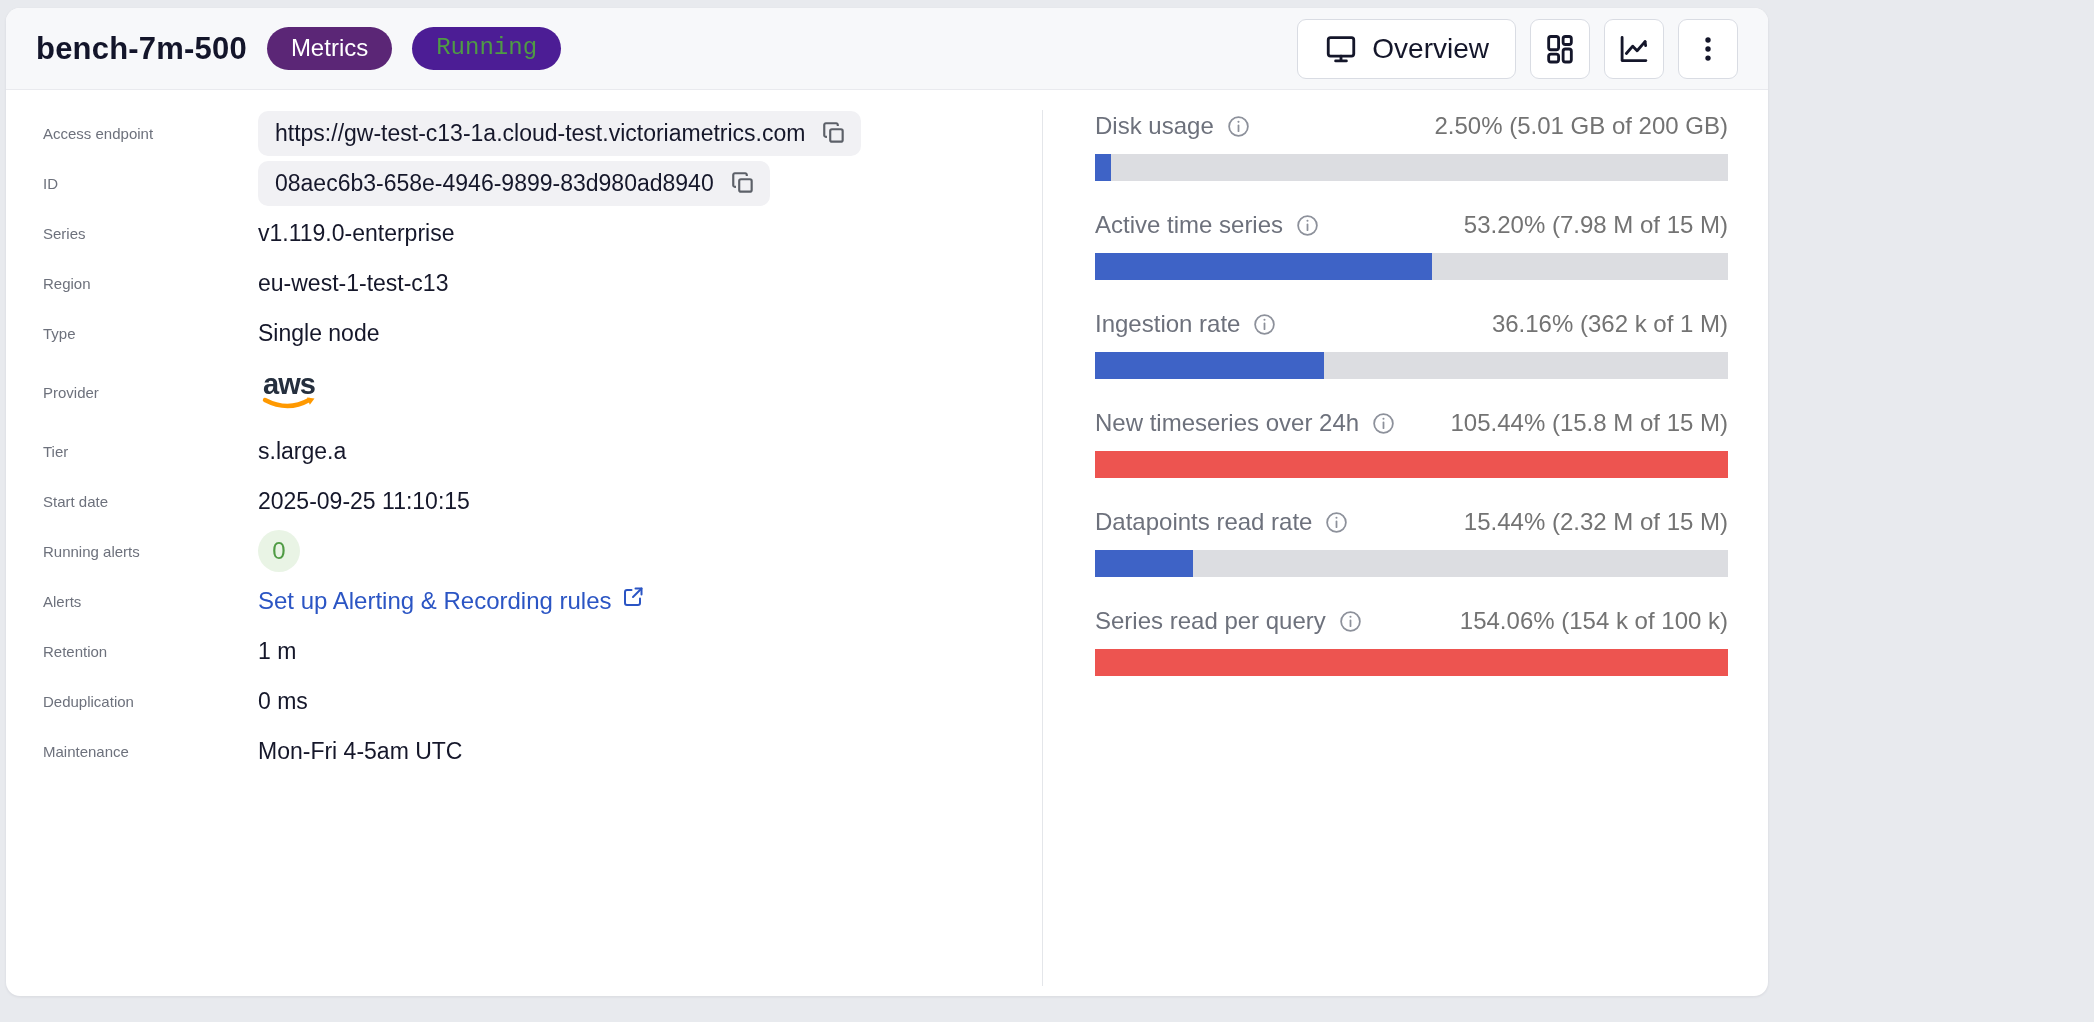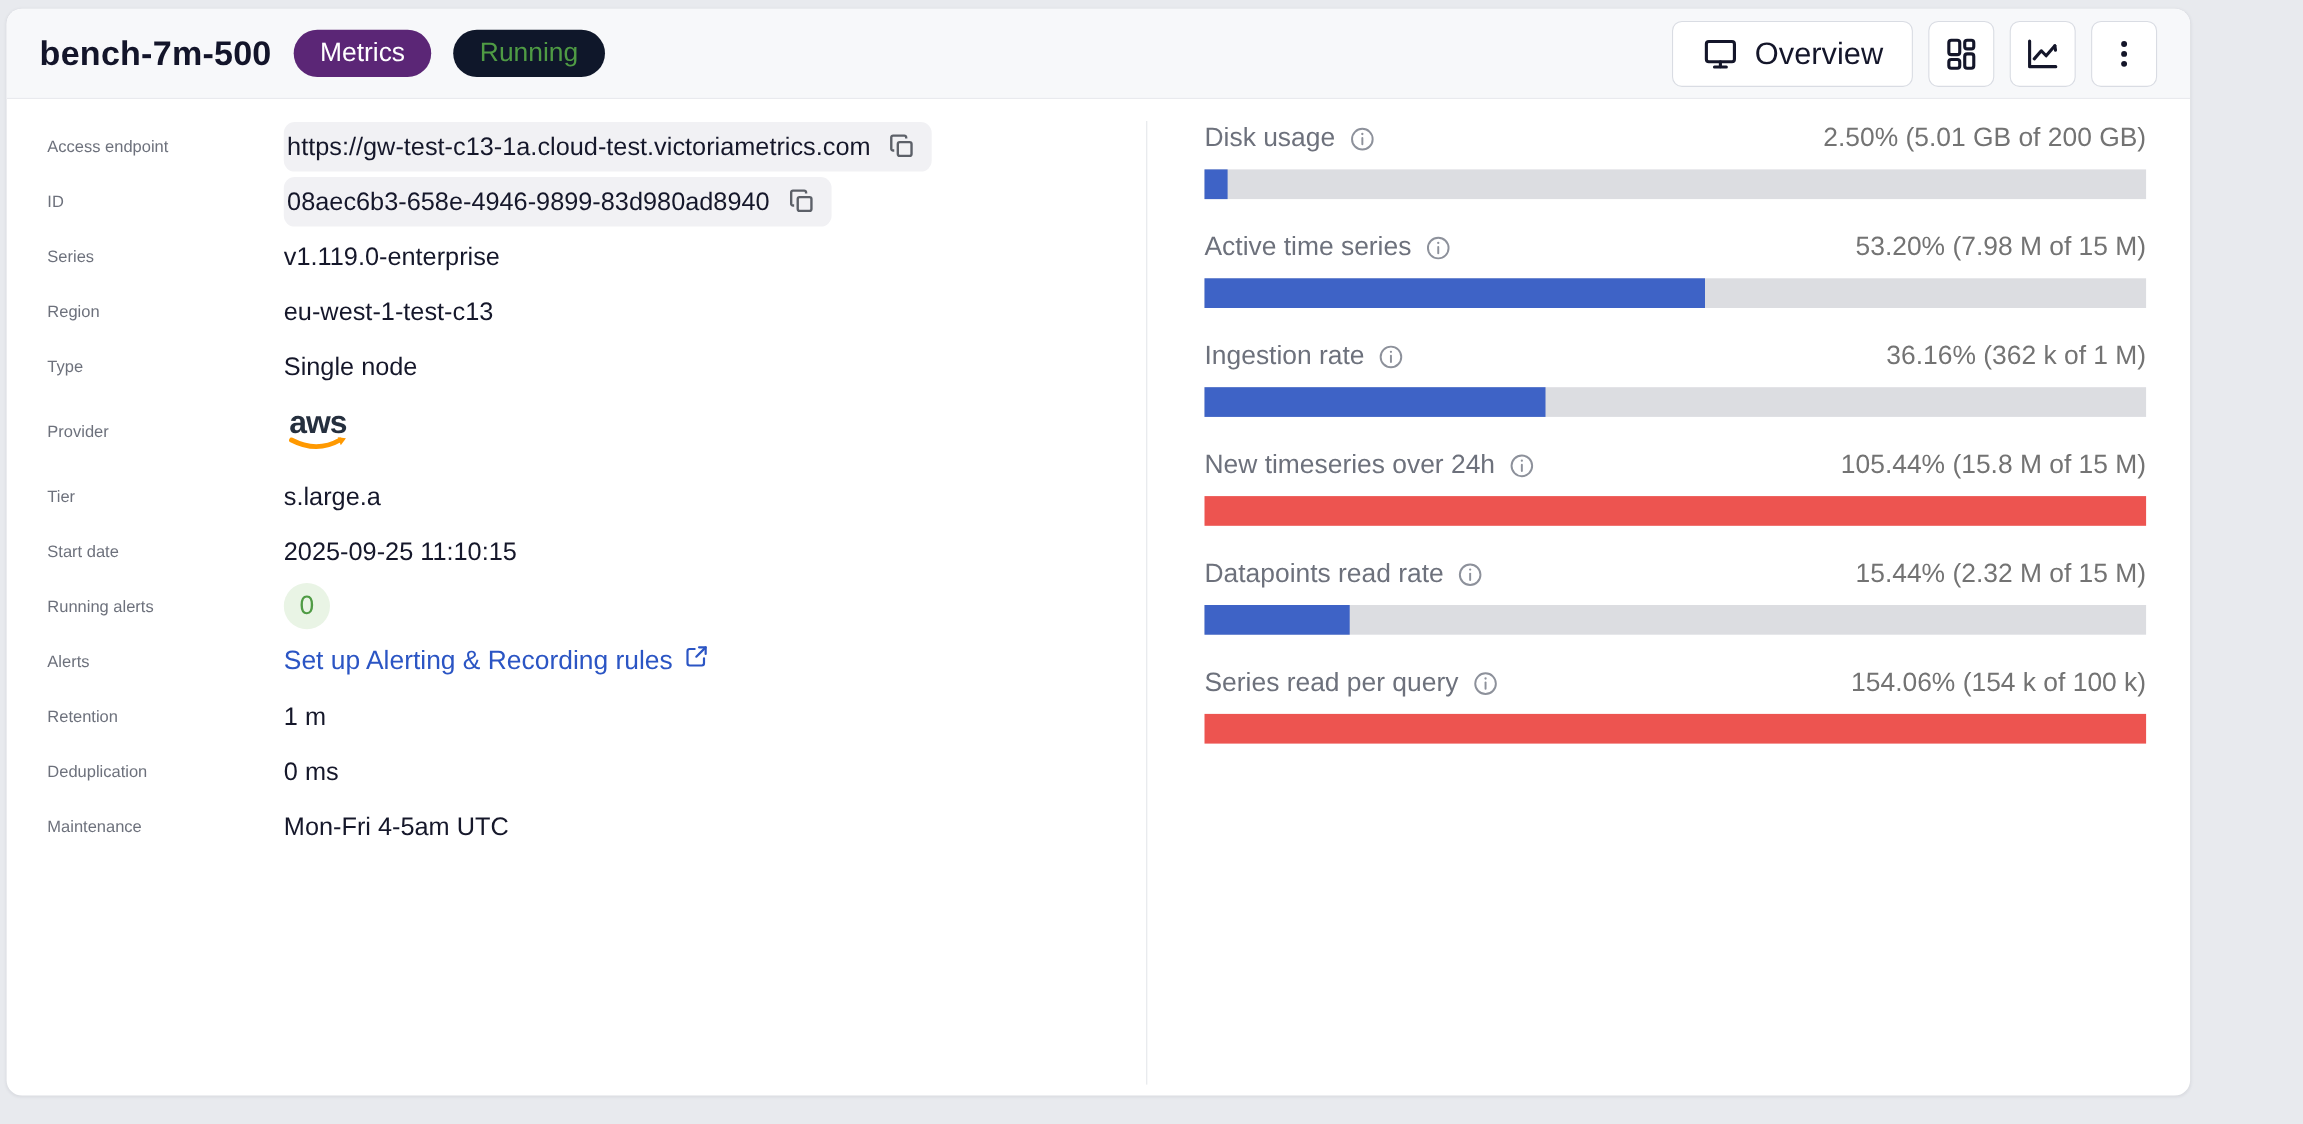--- a/index.html
+++ b/index.html
@@ -1,32 +1,32 @@
 <!DOCTYPE html>
 <html><head>
 <meta charset="utf-8">
 <style>
   * { margin:0; padding:0; box-sizing:border-box; }
   html,body { width:2094px; height:1022px; background:#e8eaee; font-family:"Liberation Sans","DejaVu Sans",sans-serif; color:#171a2b; }
   .card {
-    position:absolute; left:6px; top:8px; width:1985px; height:988px;
+    position:absolute; left:6px; top:8px; width:1762px; height:988px;
     background:#ffffff; border-radius:14px;
     box-shadow:0 1px 3px rgba(25,30,50,0.08);
     display:flex; flex-direction:column; overflow:hidden;
   }
   
   .card-header {
     height:82px; flex:0 0 82px; background:#f7f8fa;
     border-bottom:1px solid #e9eaee;
     display:flex; align-items:center; padding:0 30px; gap:20px;
   }
   .page-title { font-size:31px; font-weight:bold; color:#13152a; letter-spacing:0.2px; }
   .pill { border-radius:999px; font-size:24px; padding:8px 24px; line-height:1.1; }
   .pill-metrics { background:#5b2676; color:#ffffff; }
-  .pill-running { background:#0f172a; color:#4f9b44; }
+  .pill-running { background:#4c1d95; color:#4f9b44;font-family:Liberation Mono, monospace; }
   .header-actions { margin-left:auto; display:flex; align-items:center; gap:14px; }
   .btn {
     display:flex; align-items:center; justify-content:center; gap:14px;
     background:#ffffff; border:1px solid #d9dce3; border-radius:9px;
     height:60px; cursor:pointer; color:#14162a;
   }
   .btn-overview { padding:0 26px; font-size:28px; }
   .btn-icon { width:60px; }
   .btn svg { display:block; }
   
@@ -35,21 +35,21 @@
   .v-divider { width:1px; background:#e4e6ea; margin:20px 0 10px 0; }
   .col-right { flex:1; padding:22px 40px 20px 52px; }
 
   
   .drow { display:flex; align-items:center; min-height:50px; }
   .drow-tall { min-height:68px; }
   .dlabel { width:215px; flex:0 0 215px; color:#6d717c; font-size:15px; }
   .dvalue { font-size:23px; color:#15172a; }
   .copy-pill {
     display:inline-flex; align-items:center; gap:16px;
-    background:#f1f1f4; border-radius:10px; padding:9px 14px 9px 3px;
+    background:#f1f1f4; border-radius:10px; padding:9px 14px 9px 17px;
     font-size:23px; color:#15172a;
   }
   .copy-btn { background:none; border:none; cursor:pointer; color:#5c6068; display:flex; padding:0; }
   .badge-zero {
     width:42px; height:42px; border-radius:50%;
     background:#e9f4e5; color:#4f9b44; font-size:24px;
     display:inline-flex; align-items:center; justify-content:center;
   }
   .alert-link {
     color:#2b55c4; font-size:24px; text-decoration:none;

